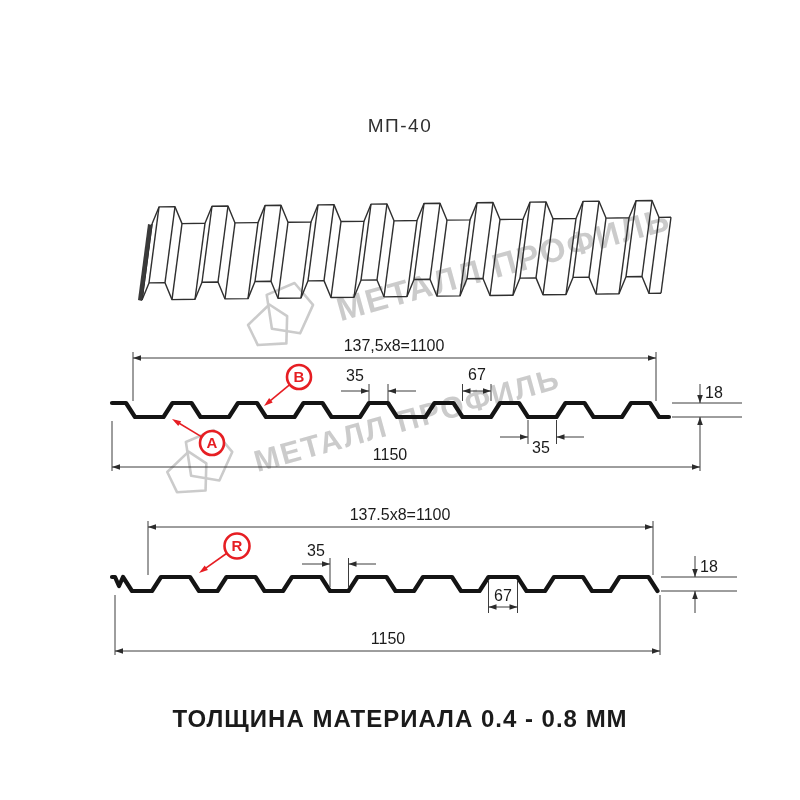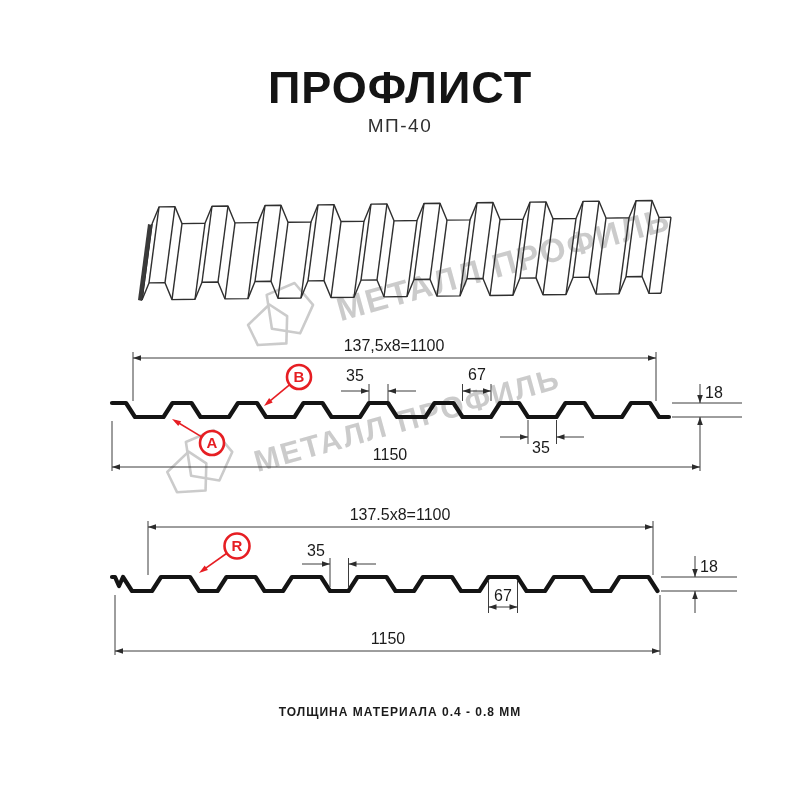--- a/index.html
+++ b/index.html
@@ -3,34 +3,33 @@
 <meta charset="utf-8">
 <style>
   html,body{margin:0;padding:0;background:#fff;}
   .page{position:relative;width:800px;height:800px;background:#fff;overflow:hidden;
         font-family:"Liberation Sans",sans-serif;}
   .title{position:absolute;top:62px;left:0;width:800px;text-align:center;
          font-size:45px;font-weight:700;letter-spacing:1px;color:#141414;}
   .subtitle{position:absolute;top:115px;left:0;width:800px;text-align:center;
             font-size:19px;font-weight:500;letter-spacing:1.5px;color:#303030;}
   .footer{position:absolute;top:705px;left:0;width:800px;text-align:center;
-          font-size:12px;font-weight:600;letter-spacing:1px;color:#1b1b1b;}
+          font-size:24px;font-weight:600;letter-spacing:1px;color:#1b1b1b;}
   svg#drawing{position:absolute;left:0;top:0;}
   text.dim{font-family:"Liberation Sans",sans-serif;font-size:16px;fill:#1b1b1b;}
   text.marker{font-family:"Liberation Sans",sans-serif;font-size:15px;font-weight:700;}
   text.wm-text{font-family:"Liberation Sans",sans-serif;font-weight:700;letter-spacing:2px;}
   .wm1-text{font-size:33px;}
   .wm2-text{font-size:30px;}
 </style>
 </head>
 <body>
 
 <div class="page">
 
-  <div class="title">ПРОФЛИСТ</div>
   <div class="subtitle">МП-40</div>
 
   <svg id="drawing" width="800" height="800" viewBox="0 0 800 800">
 
     <g id="g-3d-fill">
         <path d="M142,300 L142,300 L149,282.909 L165,282.701 L172,299.61 L195,299.311 L202,282.22 L218,282.012 L225,298.921 L248,298.622 L255,281.531 L271,281.323 L278,298.232 L301,297.933 L308,280.842 L324,280.634 L331,297.543 L354,297.244 L361,280.153 L377,279.945 L384,296.854 L407,296.555 L414,279.464 L430,279.256 L437,296.165 L460,295.866 L467,278.775 L483,278.567 L490,295.476 L513,295.177 L520,278.086 L536,277.878 L543,294.787 L566,294.488 L573,277.397 L589,277.189 L596,294.098 L619,293.799 L626,276.708 L642,276.5 L649,293.409 L661,293.253 L671,217.253 L659,217.409 L652,200.5 L636,200.70800000000003 L629,217.79899999999998 L606,218.098 L599,201.18900000000002 L583,201.397 L576,218.488 L553,218.78699999999998 L546,201.878 L530,202.086 L523,219.17700000000002 L500,219.476 L493,202.567 L477,202.77499999999998 L470,219.86599999999999 L447,220.16500000000002 L440,203.25599999999997 L424,203.464 L417,220.555 L394,220.85399999999998 L387,203.945 L371,204.15300000000002 L364,221.24400000000003 L341,221.543 L334,204.63400000000001 L318,204.84199999999998 L311,221.933 L288,222.23200000000003 L281,205.32299999999998 L265,205.531 L258,222.622 L235,222.921 L228,206.012 L212,206.22000000000003 L205,223.31099999999998 L182,223.61 L175,206.70100000000002 L159,206.909 L152,224 L152,224 Z" fill="#ffffff" stroke="none"></path>
       </g>
 
     <g transform="rotate(-15.5 255 350)" opacity="0.9">
       <g stroke="#c6c6c6" stroke-width="2.6" fill="none" stroke-linejoin="round">

